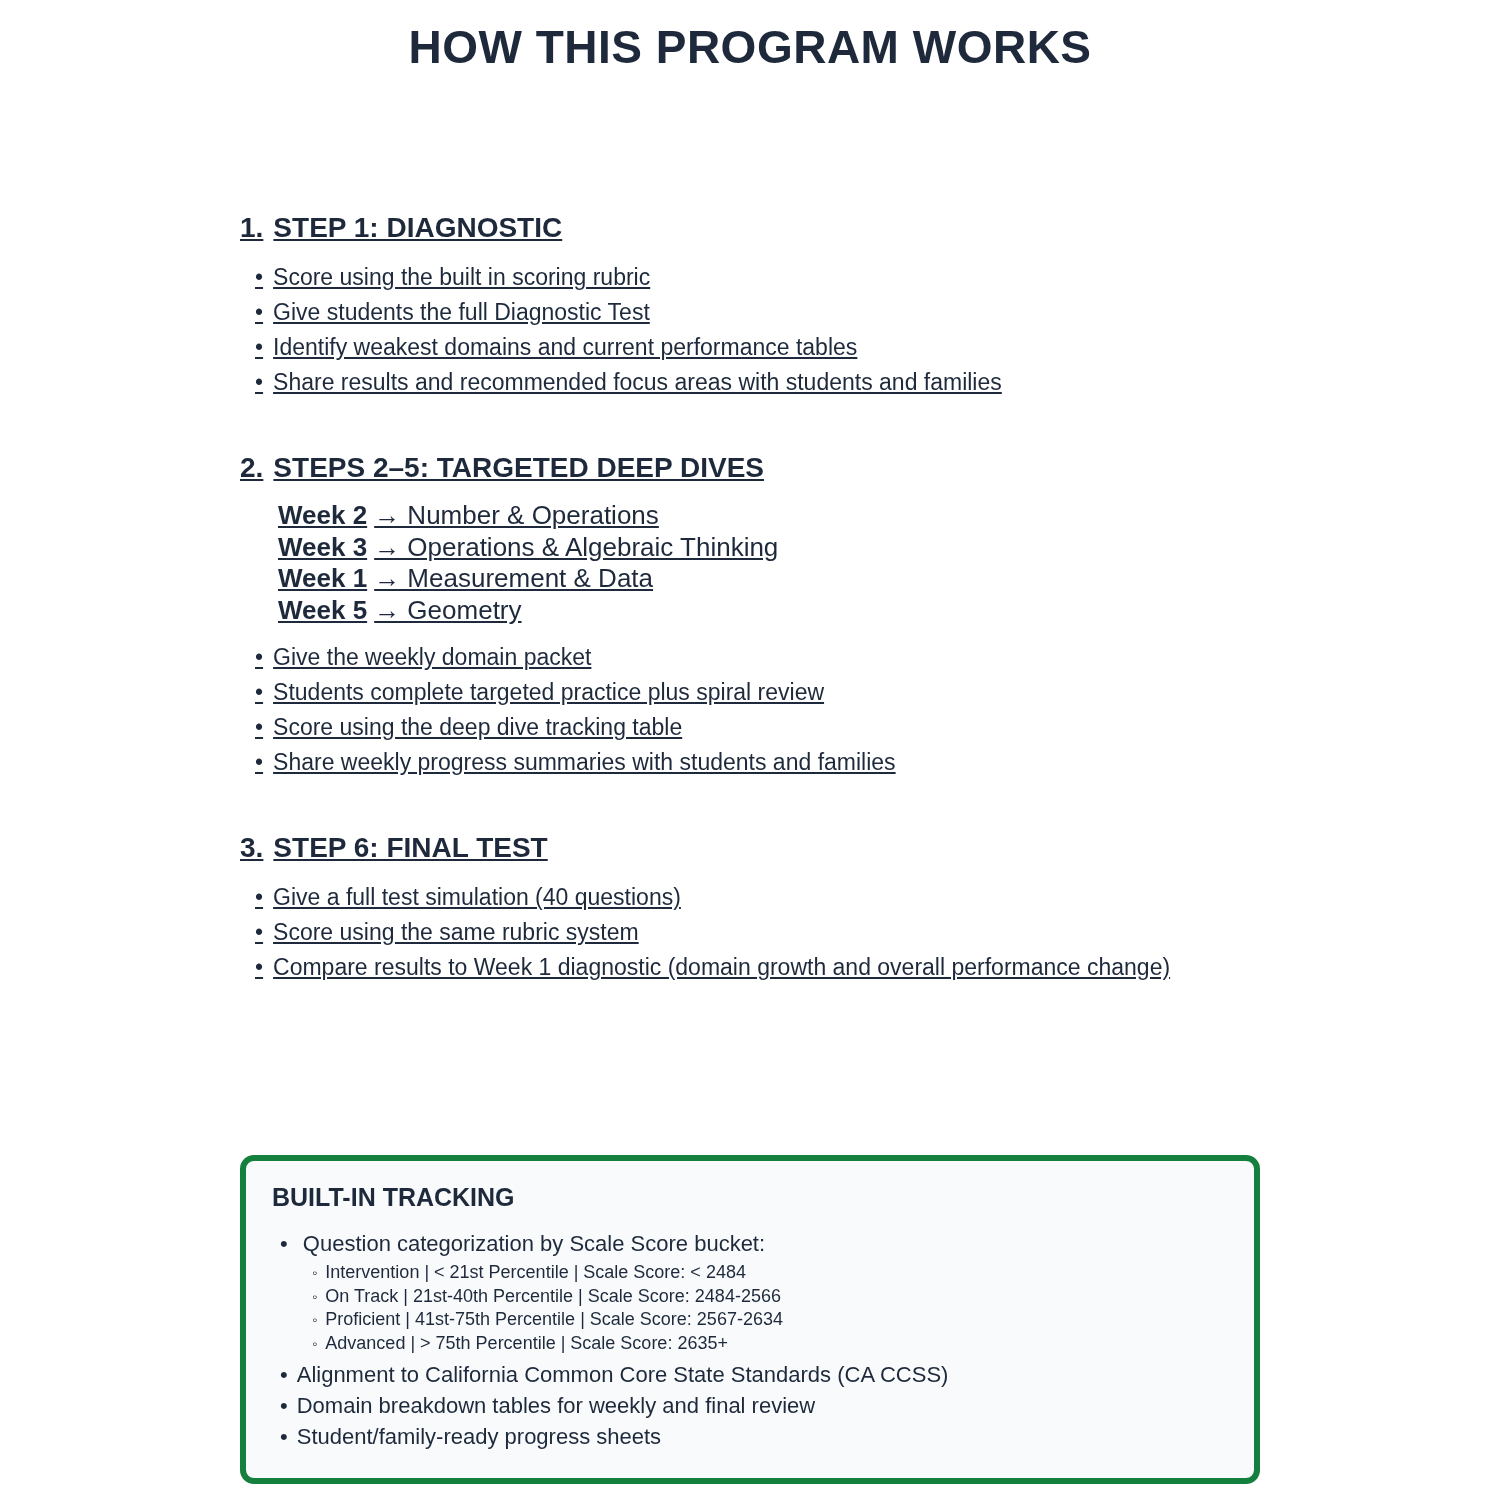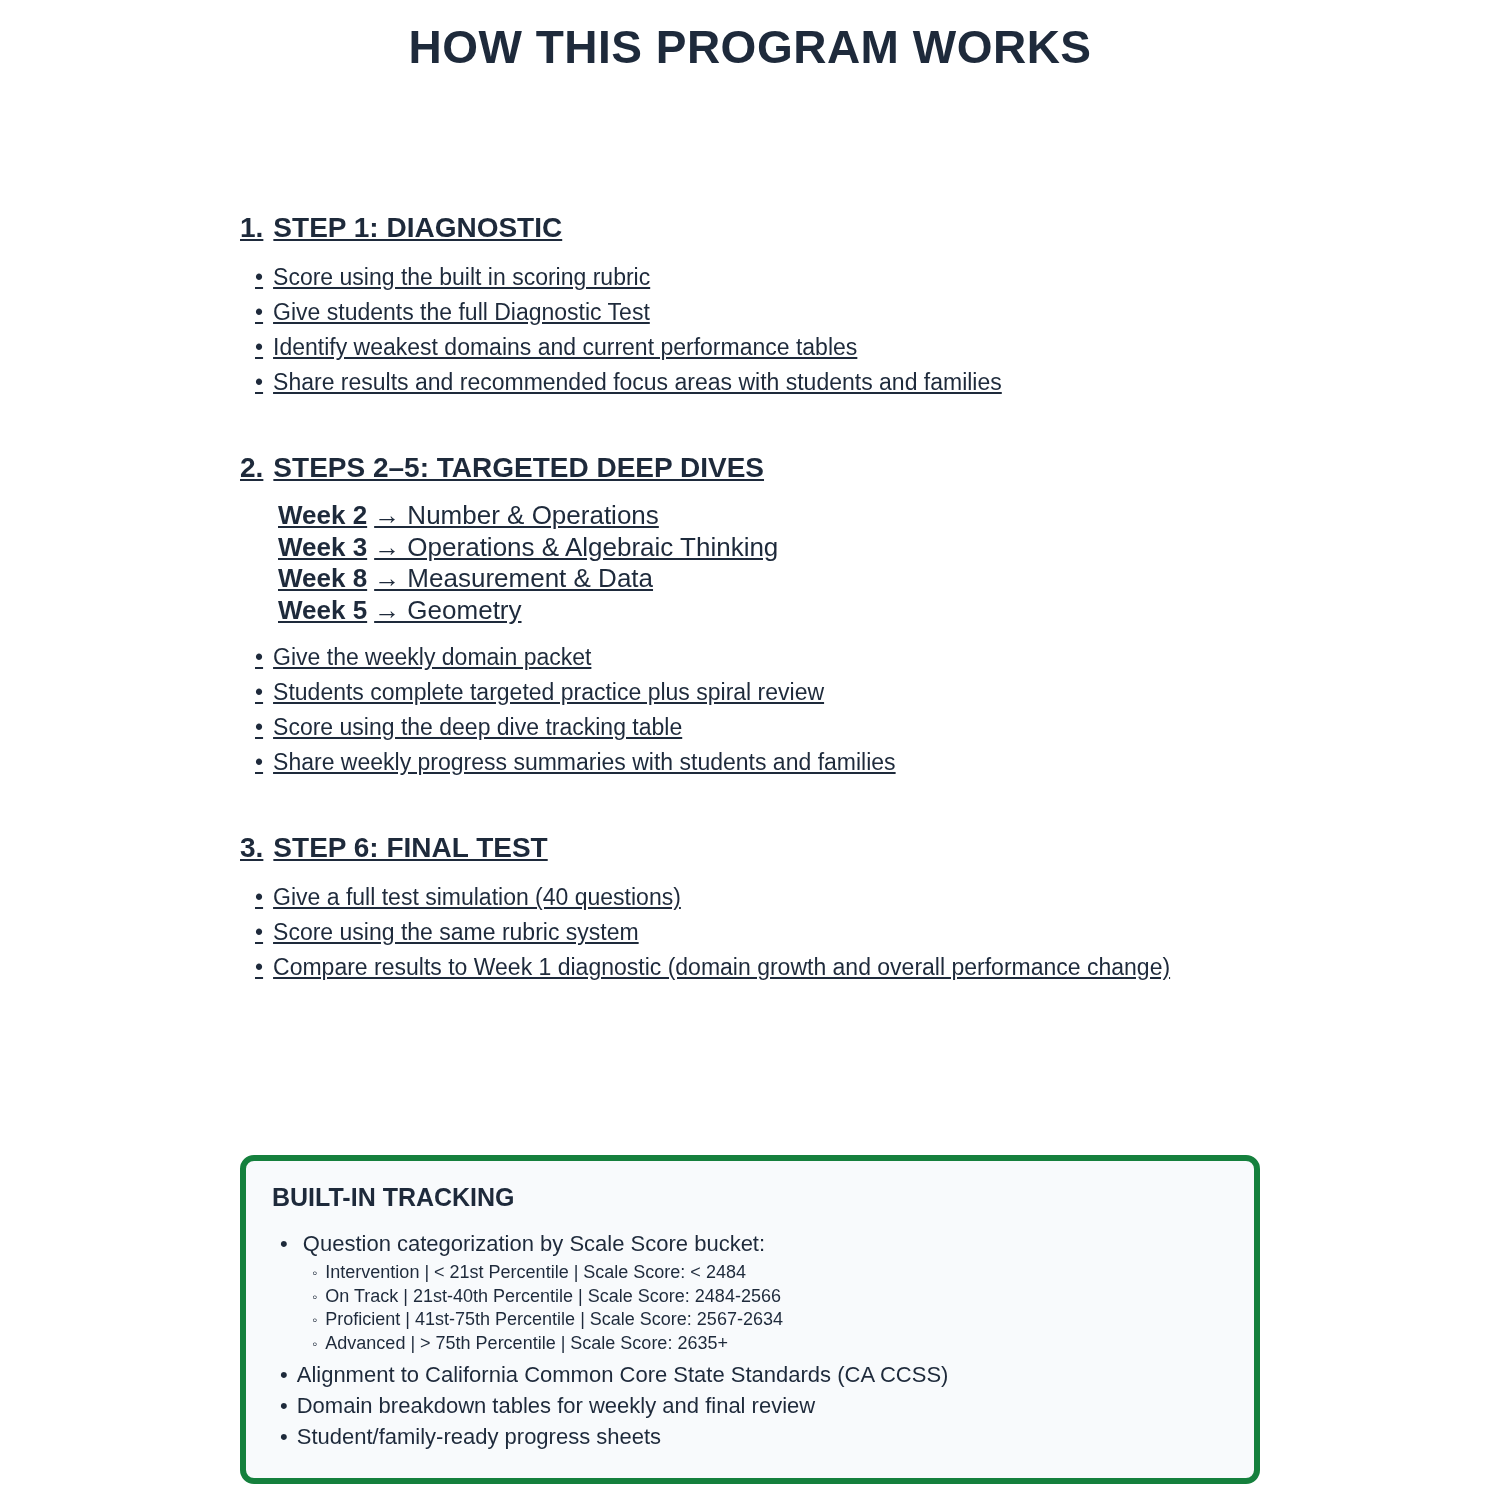--- a/index.html
+++ b/index.html
@@ -101,21 +101,21 @@
         <span class="num">2.</span><span>STEPS 2–5: TARGETED DEEP DIVES</span>
       </div>
       <div class="weeks">
         <div class="week-row">
           <span class="week-label">Week 2</span><span class="week-rest">→ Number &amp; Operations</span>
         </div>
         <div class="week-row">
           <span class="week-label">Week 3</span><span class="week-rest">→ Operations &amp; Algebraic Thinking</span>
         </div>
         <div class="week-row">
-          <span class="week-label">Week 8</span><span class="week-rest">→ Measurement &amp; Data</span>
+          <span class="week-label">Week 1</span><span class="week-rest">→ Measurement &amp; Data</span>
         </div>
         <div class="week-row">
           <span class="week-label">Week 5</span><span class="week-rest">→ Geometry</span>
         </div>
       </div>
       <ul class="bullets">
         <li>Give the weekly domain packet</li>
         <li>Students complete targeted practice plus spiral review</li>
         <li>Score using the deep dive tracking table</li>
         <li>Share weekly progress summaries with students and families</li>

